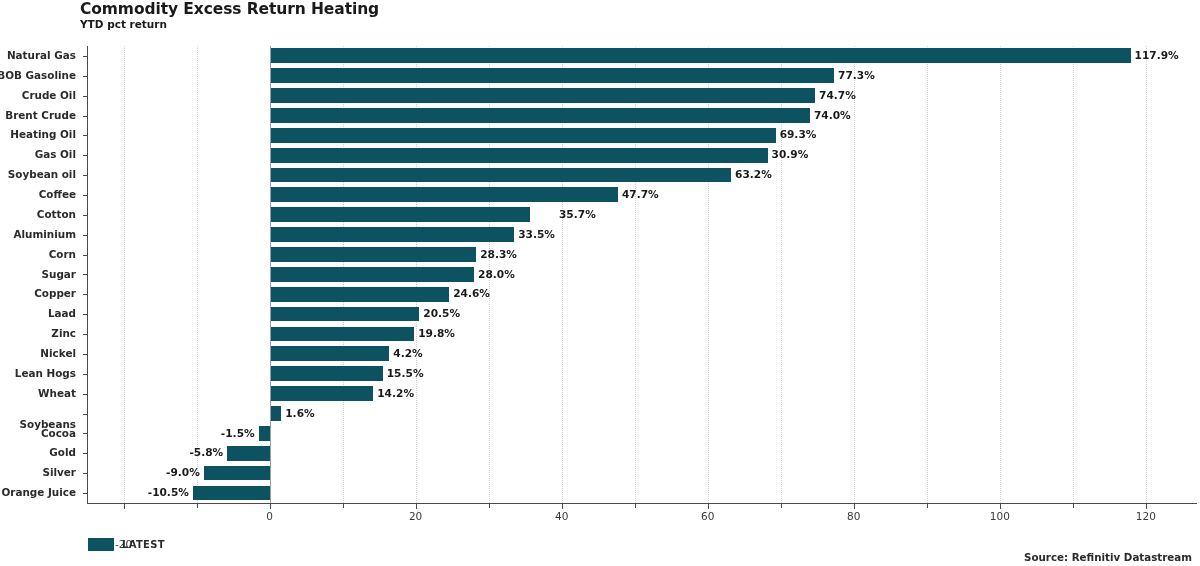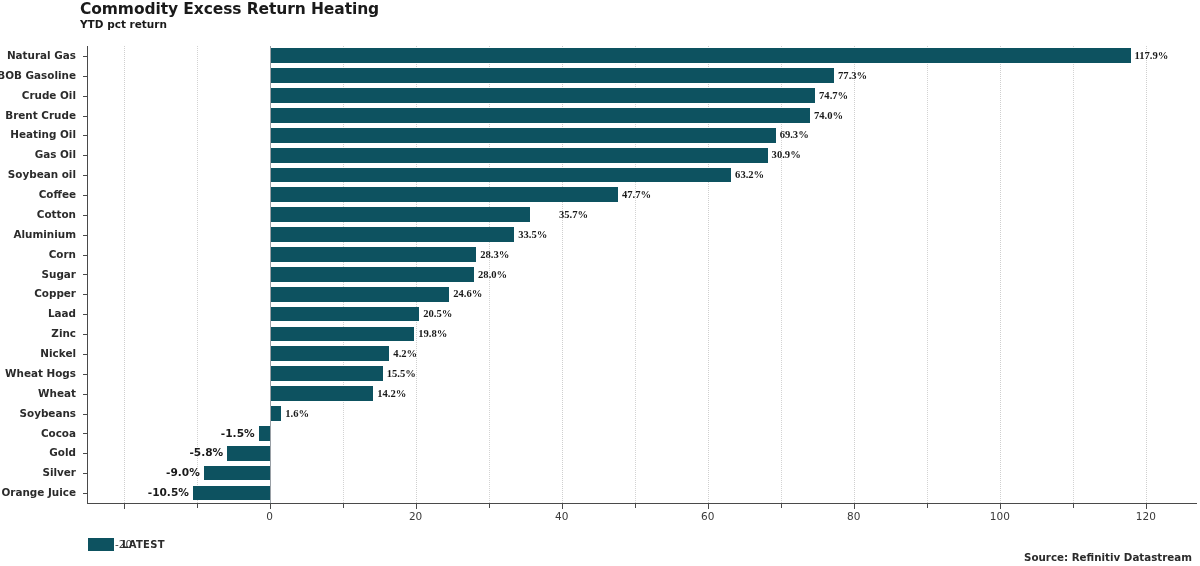--- a/index.html
+++ b/index.html
@@ -97,21 +97,21 @@
   }
   .bar-value {
     position: absolute;
     top: 2px;
     font-size: 10.6px;
     font-weight: bold;
     color: #1a1a1a;
     white-space: nowrap;
     line-height: 15px;
   }
-  .bar-value.pos { padding-left: 4px; font-family: Liberation Serif, serif; }
+  .bar-value.pos { padding-left: 4px; }
   .bar-value.neg { padding-right: 4px; text-align: right; }
 
   
   .y-tick-label {
     position: absolute;
     right: 1121px;
     font-size: 10.4px;
     font-weight: bold;
     color: #2b2b2b;
     white-space: nowrap;
@@ -294,33 +294,33 @@
       <div class="bar-row" style="top: 298.043px; height: 19.8696px;">
         <div class="bar" style="left: 182.566px; width: 119.763px; background: rgb(13, 82, 96);"></div>
         <div class="bar-value pos" style="left: 302.329px;">4.2%</div>
         <div class="y-tick-mark" style="top: 9.93478px;"></div>
         <div class="y-tick-label" style="top: 0px; line-height: 19.8696px; height: 19.8696px;">Nickel</div>
       </div>
       <div class="bar-row" style="top: 317.913px; height: 19.8696px;">
         <div class="bar" style="left: 182.566px; width: 113.191px; background: rgb(13, 82, 96);"></div>
         <div class="bar-value pos" style="left: 295.757px;">15.5%</div>
         <div class="y-tick-mark" style="top: 9.93478px;"></div>
-        <div class="y-tick-label" style="top: 0px; line-height: 19.8696px; height: 19.8696px;">Wheat Hogs</div>
+        <div class="y-tick-label" style="top: 0px; line-height: 19.8696px; height: 19.8696px;">Lean Hogs</div>
       </div>
       <div class="bar-row" style="top: 337.783px; height: 19.8696px;">
         <div class="bar" style="left: 182.566px; width: 103.697px; background: rgb(13, 82, 96);"></div>
         <div class="bar-value pos" style="left: 286.263px;">14.2%</div>
         <div class="y-tick-mark" style="top: 9.93478px;"></div>
         <div class="y-tick-label" style="top: 0px; line-height: 19.8696px; height: 19.8696px;">Wheat</div>
       </div>
       <div class="bar-row" style="top: 357.652px; height: 19.8696px;">
         <div class="bar" style="left: 182.566px; width: 11.6842px; background: rgb(13, 82, 96);"></div>
         <div class="bar-value pos" style="left: 194.25px;">1.6%</div>
         <div class="y-tick-mark" style="top: 9.93478px;"></div>
-        <div class="y-tick-label" style="top: 0px; line-height: 19.8696px; height: 19.8696px;">Soybeans</div>
+        <div class="y-tick-label" style="top: 11px; line-height: 19.8696px; height: 19.8696px;">Soybeans</div>
       </div>
       <div class="bar-row" style="top: 377.522px; height: 19.8696px;">
         <div class="bar" style="left: 171.612px; width: 10.9539px; background: rgb(13, 82, 96);"></div>
         <div class="bar-value neg" style="right: 938.388px;">-1.5%</div>
         <div class="y-tick-mark" style="top: 9.93478px;"></div>
         <div class="y-tick-label" style="top: 0px; line-height: 19.8696px; height: 19.8696px;">Cocoa</div>
       </div>
       <div class="bar-row" style="top: 397.391px; height: 19.8696px;">
         <div class="bar" style="left: 140.211px; width: 42.3553px; background: rgb(13, 82, 96);"></div>
         <div class="bar-value neg" style="right: 969.789px;">-5.8%</div>

